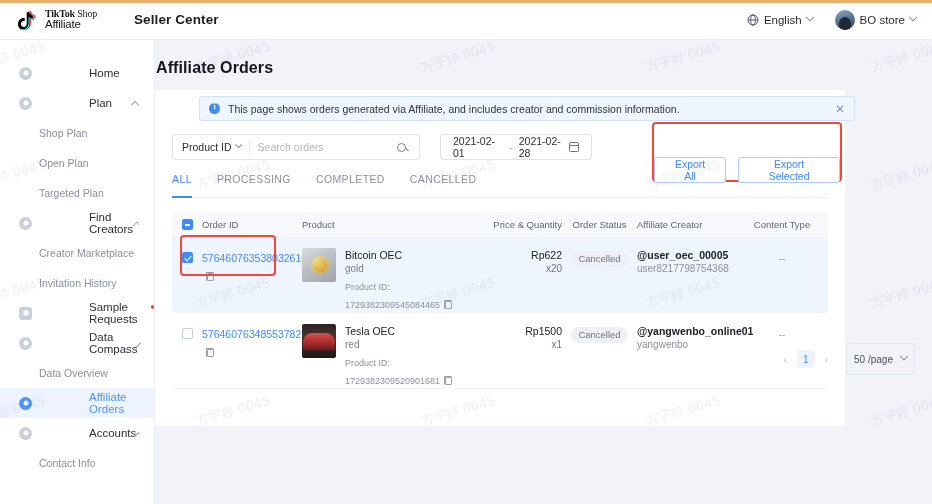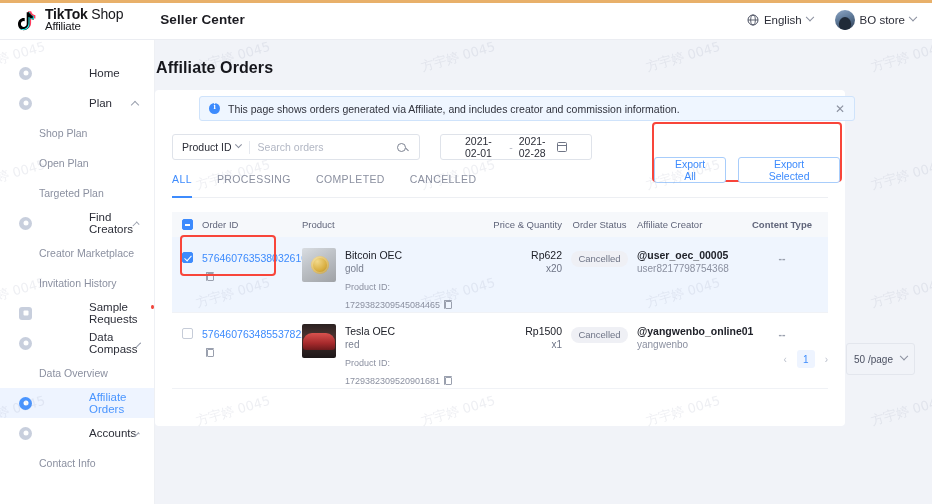--- a/index.html
+++ b/index.html
@@ -30,21 +30,21 @@
     background: #ffffff; border-bottom: 1px solid #ebedf2;
     display: flex; align-items: center; z-index: 30;
   }
   .topbar::before {
     content: ""; position: absolute; top: 0; left: 0; right: 0; height: 3px;
     background: #e8b06a;
   }
   .logo-wrap { display: flex; align-items: center; margin-left: 14px; }
   .logo-note { width: 26px; height: 26px; position: relative; margin-right: 5px; }
   .logo-text { line-height: 1.02; }
-  .logo-l1 { font-size: 14px; font-weight: 700; color: #16161a; letter-spacing: -0.2px; }
+  .logo-l1 { font-size: 10px; font-weight: 700; color: #16161a; letter-spacing: -0.2px; font-family: Liberation Serif, serif; }
   .logo-l1 .shop { font-weight: 400; }
   .logo-l2 { font-size: 11.5px; font-weight: 400; color: #16161a; letter-spacing: -0.2px; }
   .seller-center {
     margin-left: 37px; font-size: 13.5px; font-weight: 700; color: #1b1b21;
     letter-spacing: 0.1px;
   }
   .topbar-right {
     margin-left: auto; margin-right: 16px; display: flex; align-items: center; gap: 22px;
   }
   .tb-item { display: flex; align-items: center; gap: 5px; font-size: 11.5px; color: #2c2e38; cursor: pointer; }
@@ -150,21 +150,21 @@
     width: 9px; height: 9px; border: 1.3px solid #7d8392; border-radius: 50%;
     margin-right: 13px; position: relative; flex: none; cursor: pointer;
   }
   .mag::after {
     content: ""; position: absolute; width: 4px; height: 1.3px; background: #7d8392;
     right: -3.5px; bottom: 0px; transform: rotate(45deg);
   }
   .date-box {
     width: 152px; height: 26px; border: 1px solid #dfe3ea; border-radius: 3px;
     display: flex; align-items: center; background: #fff; font-size: 10.5px; color: #2c2e38;
-    padding: 0 24px; cursor: pointer;
+    padding: 0 12px; cursor: pointer;
   }
   .date-dash { color: #b6bac6; margin: 0 6px; }
   .cal-ic {
     margin-left: auto; width: 10px; height: 10px; border: 1.2px solid #6f7585; border-radius: 1.5px;
     position: relative; flex: none;
   }
   .cal-ic::before {
     content: ""; position: absolute; left: -1.2px; right: -1.2px; top: 1.5px; height: 1.2px; background: #6f7585;
   }
 
@@ -213,21 +213,21 @@
   .cb.indet { background: #3d8bfd; border-color: #3d8bfd; }
   .cb.indet::after {
     content: ""; position: absolute; left: 2px; top: 4px; width: 5px; height: 1.6px; background: #fff;
   }
   .c-chk { width: 30px; display: flex; justify-content: center; flex: none; }
   .c-order { width: 100px; flex: none; }
   .c-prod { width: 180px; flex: none; }
   .c-price { width: 80px; flex: none; text-align: right; }
   .c-status { width: 75px; flex: none; text-align: center; }
   .c-creator { width: 110px; flex: none; }
-  .c-content { width: 70px; flex: none; text-align: center; font-weight: bold; }
+  .c-content { width: 70px; flex: none; text-align: center; }
 
   .trow {
     display: flex; align-items: flex-start; min-height: 60px; padding-top: 11px;
     border-bottom: 1px solid #f0f2f6; position: relative;
   }
   .trow.sel { background: #eff5fe; }
   .trow .c-chk { padding-top: 4px; }
   .oid { font-size: 10.5px; color: #3d8bfd; line-height: 13.5px; cursor: pointer; }
   .copy-ic {
     display: inline-block; width: 7px; height: 8px; border: 1px solid #9aa0ae; border-radius: 1px;

